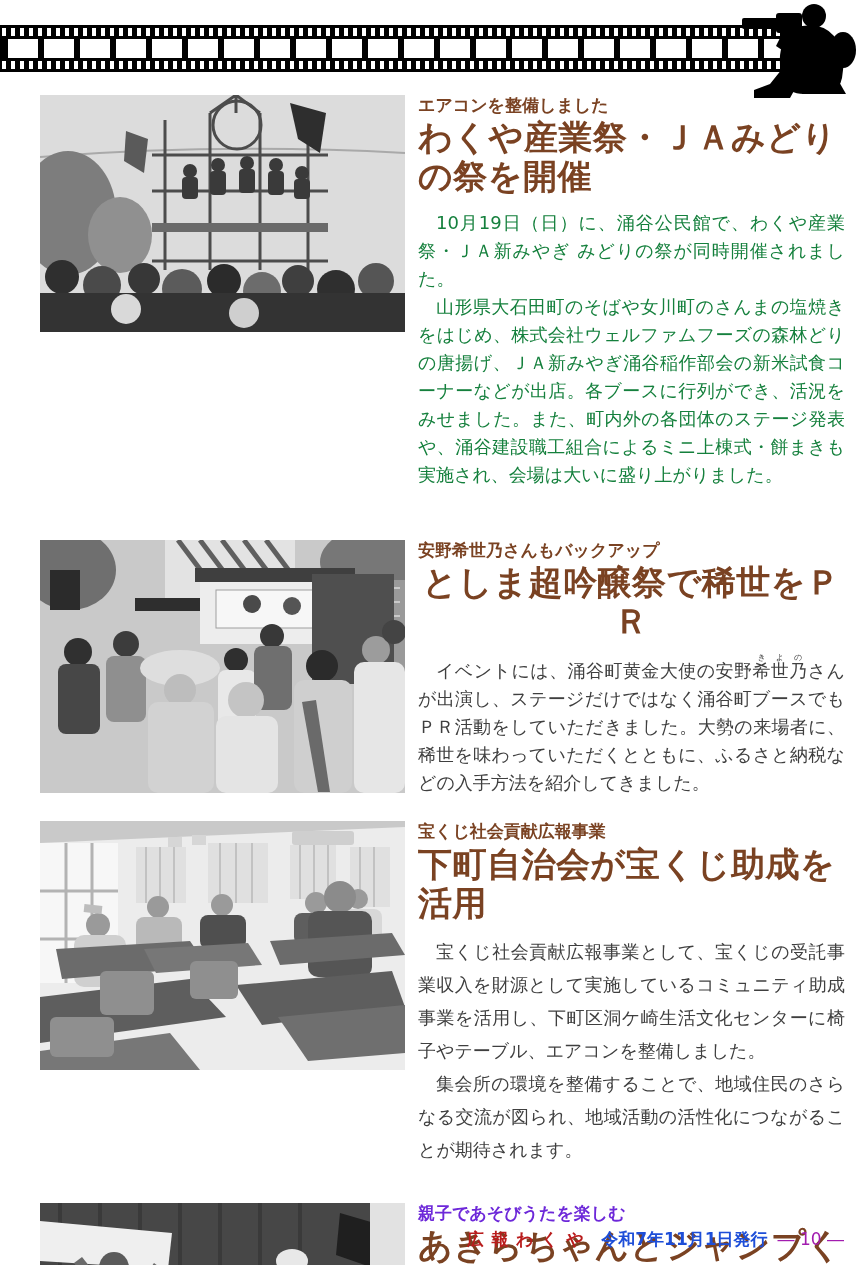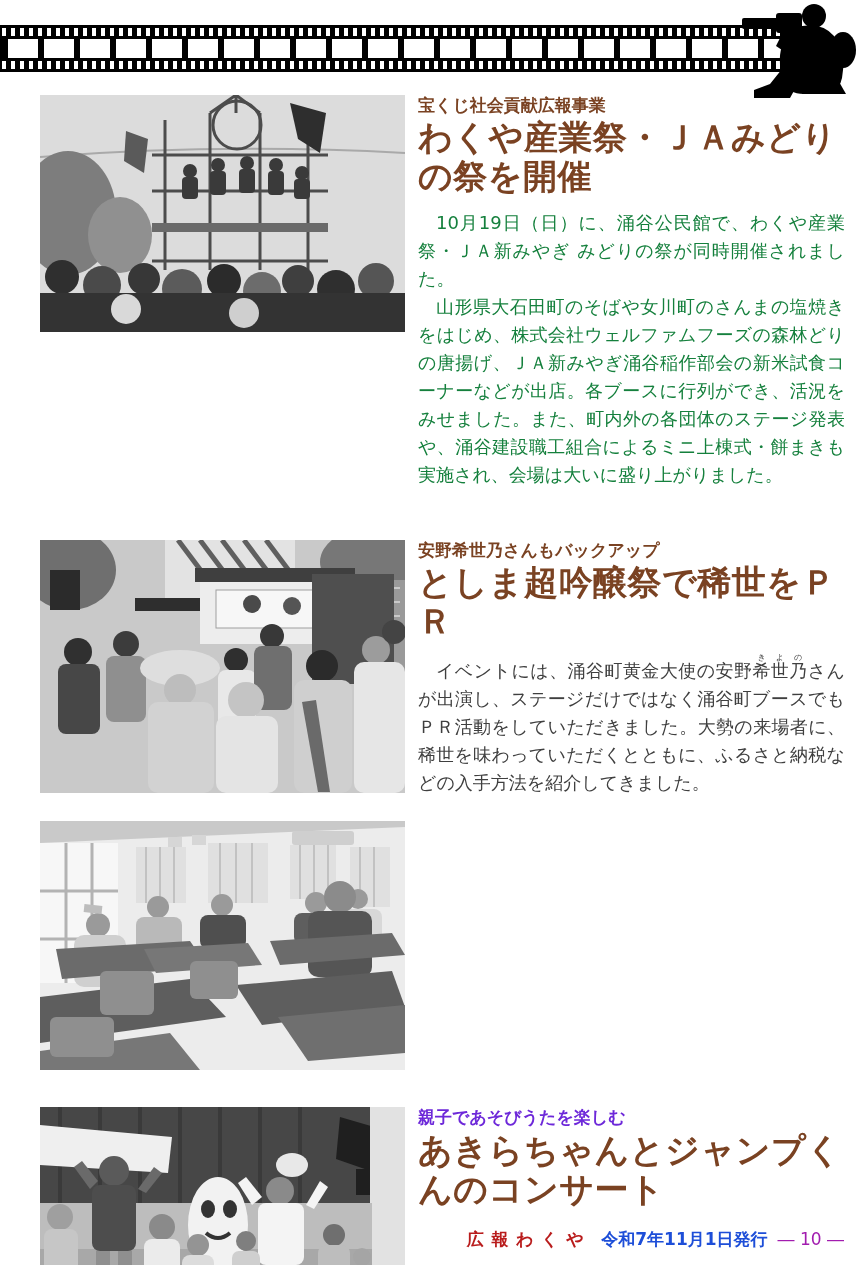--- a/index.html
+++ b/index.html
@@ -104,21 +104,21 @@
             <circle cx="258" cy="186" r="16" fill="#3f3f3f"></circle>
               <circle cx="296" cy="194" r="19" fill="#2f2f2f"></circle>
             <circle cx="336" cy="186" r="18" fill="#555"></circle>
             <rect x="0" y="198" width="365" height="39" fill="#333"></rect>
             <circle cx="86" cy="214" r="15" fill="#d9d9d9"></circle>
               <circle cx="204" cy="218" r="15" fill="#cfcfcf"></circle>
           </g>
         </svg>
       </figure>
       <div class="textcol">
-        <div class="kicker" style="color: rgb(122, 66, 34);">宝くじ社会貢献広報事業</div>
+        <div class="kicker" style="color: rgb(122, 66, 34);">エアコンを整備しました</div>
         <h2 class="headline" style="color: rgb(122, 66, 34);">わくや産業祭・ＪＡみどりの祭を開催</h2>
         <div class="body" style="color: #15803d;">
             <p>10月19日（日）に、涌谷公民館で、わくや産業祭・ＪＡ新みやぎ みどりの祭が同時開催されました。</p>
             <p>山形県大石田町のそばや女川町のさんまの塩焼きをはじめ、株式会社ウェルファムフーズの森林どりの唐揚げ、ＪＡ新みやぎ涌谷稲作部会の新米試食コーナーなどが出店。各ブースに行列ができ、活況をみせました。また、町内外の各団体のステージ発表や、涌谷建設職工組合によるミニ上棟式・餅まきも実施され、会場は大いに盛り上がりました。</p>
           </div>
       </div>
     </article>
 
     <article class="a2">
       <figure class="photo">
@@ -160,21 +160,21 @@
               <rect x="254" y="140" width="58" height="113" rx="10" fill="#cfcfcf"></rect>
             <path d="M276,160 l14,92 h-12 l-16,-90 z" fill="#6a6a6a"></path>
             <circle cx="336" cy="110" r="14" fill="#9c9c9c"></circle>
               <rect x="314" y="122" width="51" height="131" rx="10" fill="#e6e6e6"></rect>
             <circle cx="354" cy="92" r="12" fill="#444"></circle>
           </g>
         </svg>
       </figure>
       <div class="textcol">
         <div class="kicker" style="color: rgb(122, 66, 34);">安野希世乃さんもバックアップ</div>
-        <h2 class="headline" style="color: rgb(122, 66, 34);">としま超吟醸祭で稀世をＰＲ</h2>
+        <h2 class="headline" style="color: rgb(122, 66, 34); text-align: center;">としま超吟醸祭で稀世をＰＲ</h2>
         <div class="body" style="color: rgb(63, 63, 63);">
             <p>イベントには、涌谷町黄金大使の安野<ruby>希世乃<rt>きよの</rt></ruby>さんが出演し、ステージだけではなく涌谷町ブースでもＰＲ活動をしていただきました。大勢の来場者に、稀世を味わっていただくとともに、ふるさと納税などの入手方法を紹介してきました。</p>
           </div>
       </div>
     </article>
 
     <article class="a3 loose">
       <figure class="photo">
         <svg width="365" height="249" viewBox="0 0 365 249">
           <rect width="365" height="249" fill="#ececec"></rect>
@@ -223,20 +223,28 @@
             <path d="M238,196 L365,184 L365,232 L268,240 Z" fill="#6f6f6f"></path>
             <path d="M0,230 L130,212 L160,249 L0,249 Z" fill="#777"></path>
           </g>
           <g fill="#8f8f8f">
             <rect x="60" y="150" width="54" height="44" rx="6"></rect>
             <rect x="150" y="140" width="48" height="38" rx="6"></rect>
             <rect x="10" y="196" width="64" height="40" rx="6"></rect>
           </g>
         </svg>
       </figure>
+      <div class="textcol">
+        <div class="kicker" style="color: rgb(122, 66, 34);">宝くじ社会貢献広報事業</div>
+        <h2 class="headline" style="color: rgb(122, 66, 34);">下町自治会が宝くじ助成を活用</h2>
+        <div class="body" style="color: rgb(63, 63, 63);">
+            <p>宝くじ社会貢献広報事業として、宝くじの受託事業収入を財源として実施しているコミュニティ助成事業を活用し、下町区洞ケ崎生活文化センターに椅子やテーブル、エアコンを整備しました。</p>
+            <p>集会所の環境を整備することで、地域住民のさらなる交流が図られ、地域活動の活性化につながることが期待されます。</p>
+          </div>
+      </div>
     </article>
 
     <article class="a4">
       <figure class="photo">
         <svg width="365" height="250" viewBox="0 0 365 250">
           <rect width="365" height="250" fill="#d4d4d4"></rect>
           <rect x="0" y="0" width="365" height="96" fill="#474747"></rect>
           <g stroke="#3a3a3a" stroke-width="4">
               <path d="M20,0 V96 M60,0 V96 M100,0 V96 M140,0 V96 M180,0 V96 M220,0 V96 M260,0 V96"></path>
             </g>

